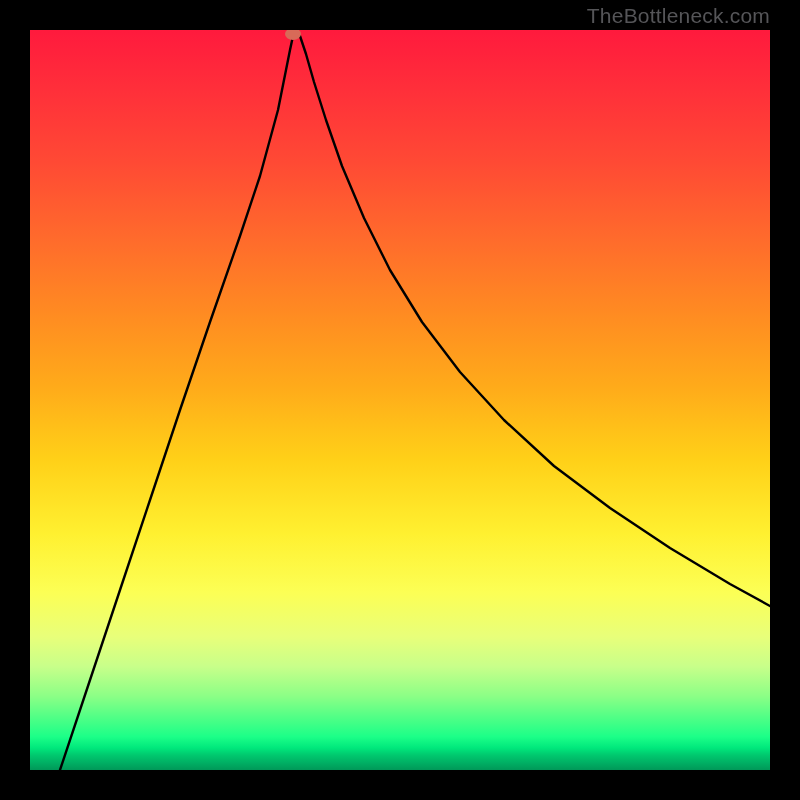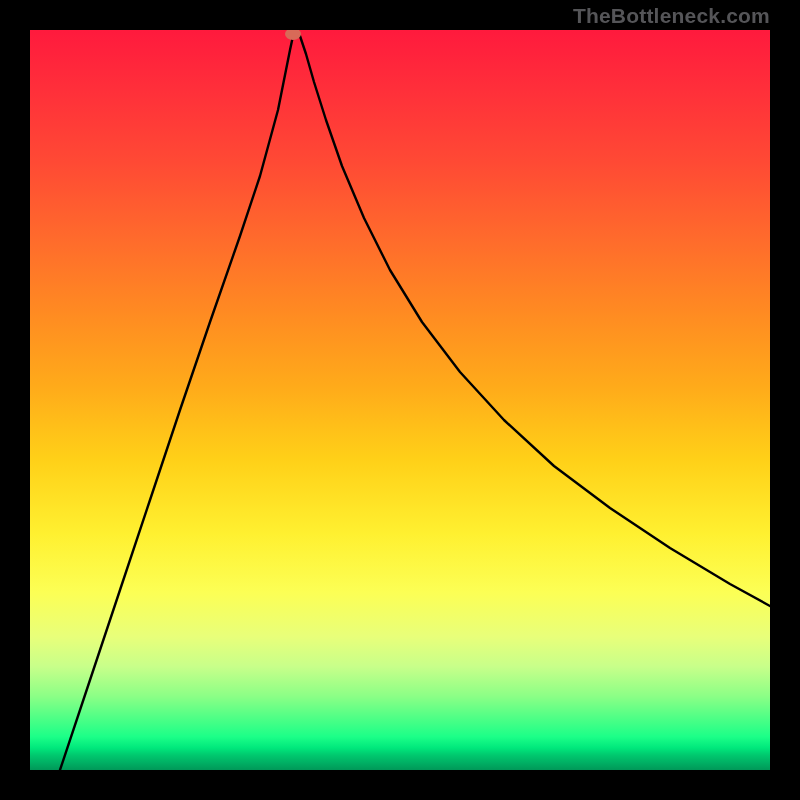--- a/index.html
+++ b/index.html
@@ -50,21 +50,21 @@
     top: 0;
     width: 740px;
     height: 740px;
   }
   .watermark {
     position: absolute;
     top: 4px;
     right: 30px;
     color: #555558;
     font-size: 21px;
-    font-weight: 700;
+    font-weight: 400;
     letter-spacing: 0.2px;
     user-select: none;
   }
 </style>
 </head>
 <body>
 
 <div class="frame">
 
   <div class="plot">

